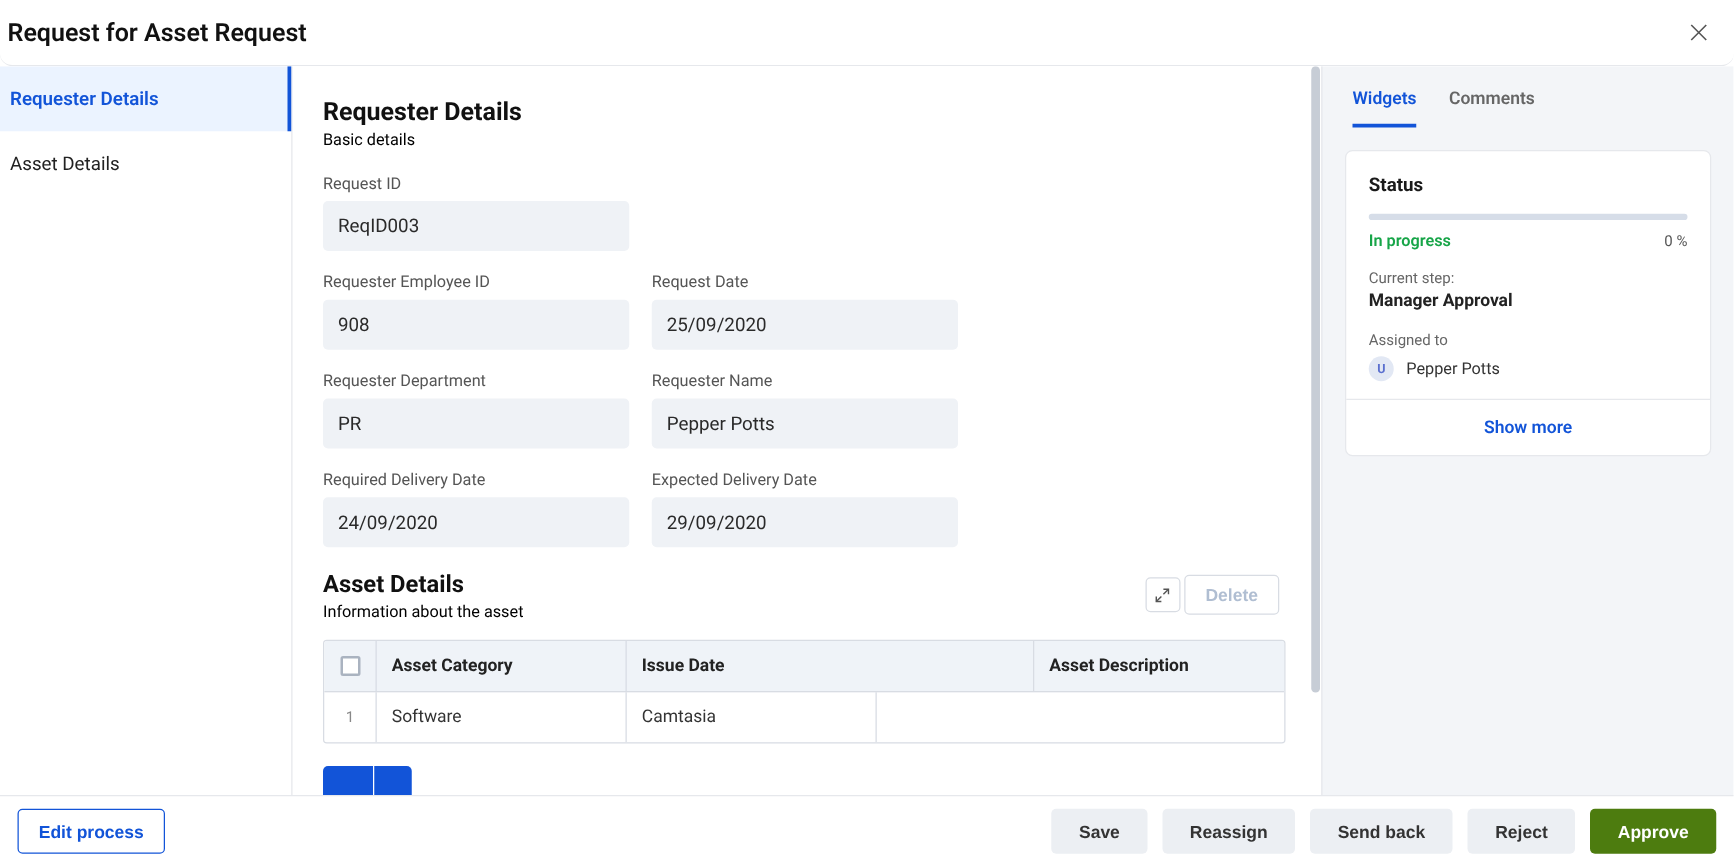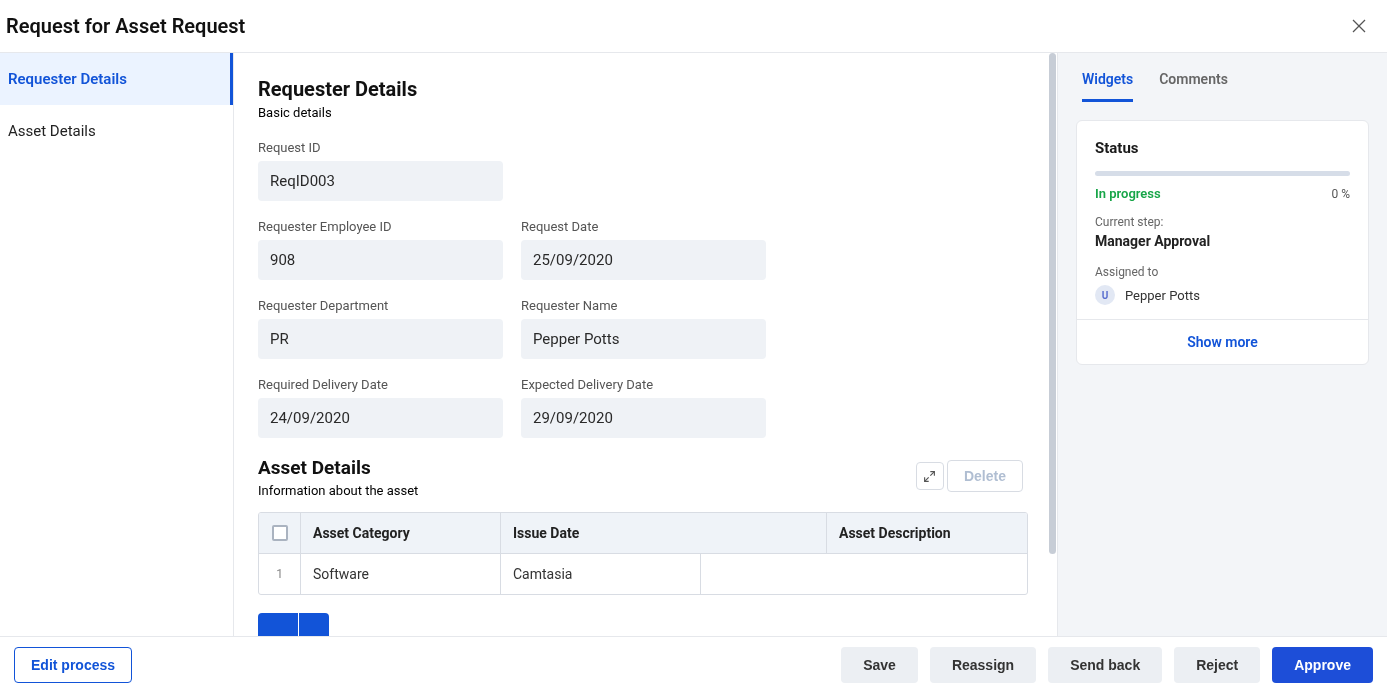--- a/index.html
+++ b/index.html
@@ -12,20 +12,21 @@
       overflow: hidden;
       display: flex;
       flex-direction: column;
     }
     .header {
       display: flex;
       align-items: center;
       justify-content: space-between;
       padding: 14px 20px 14px 6px;
       border-bottom: 1px solid #e6e8ec;
+      border-radius: 10px;
     }
     .header-title {
       font-size: 20px;
       font-weight: 600;
       color: #111;
     }
     .close-icon {
       width: 16px;
       height: 16px;
       color: #555;
@@ -279,21 +280,21 @@
     .footer-right { display: flex; gap: 12px; }
     .btn {
       border: none;
       border-radius: 4px;
       font-size: 14px;
       font-weight: 600;
       padding: 10px 22px;
       cursor: pointer;
     }
     .btn-grey { background: #eceff3; color: #333; }
-    .btn-primary { background: #1d4ed8; color: #fff; }
+    .btn-primary { background: #4d7c0f; color: #fff; }
     .main-scroll-wrap {
       display: flex;
       flex: 1;
       overflow: hidden;
       position: relative;
     }
     .fake-scrollbar {
       width: 10px;
       background: transparent;
       position: relative;

